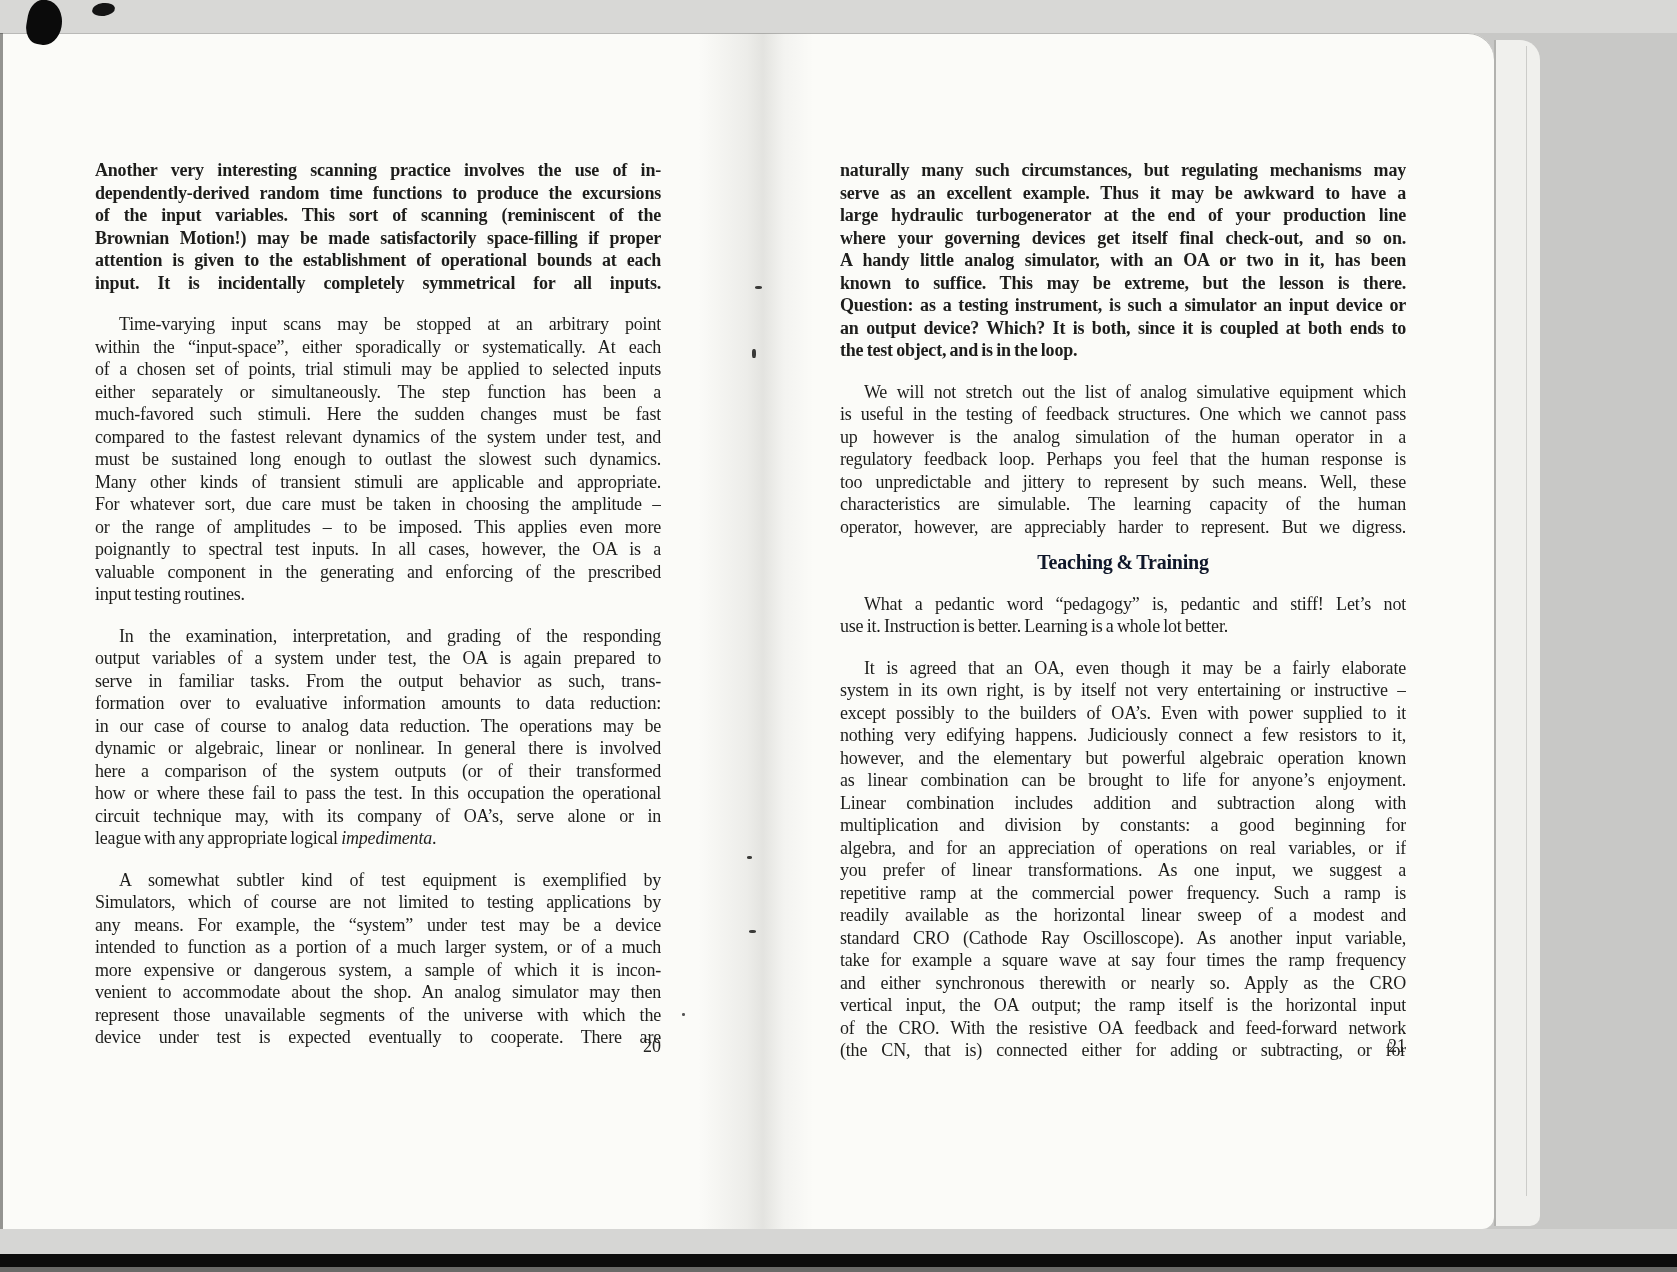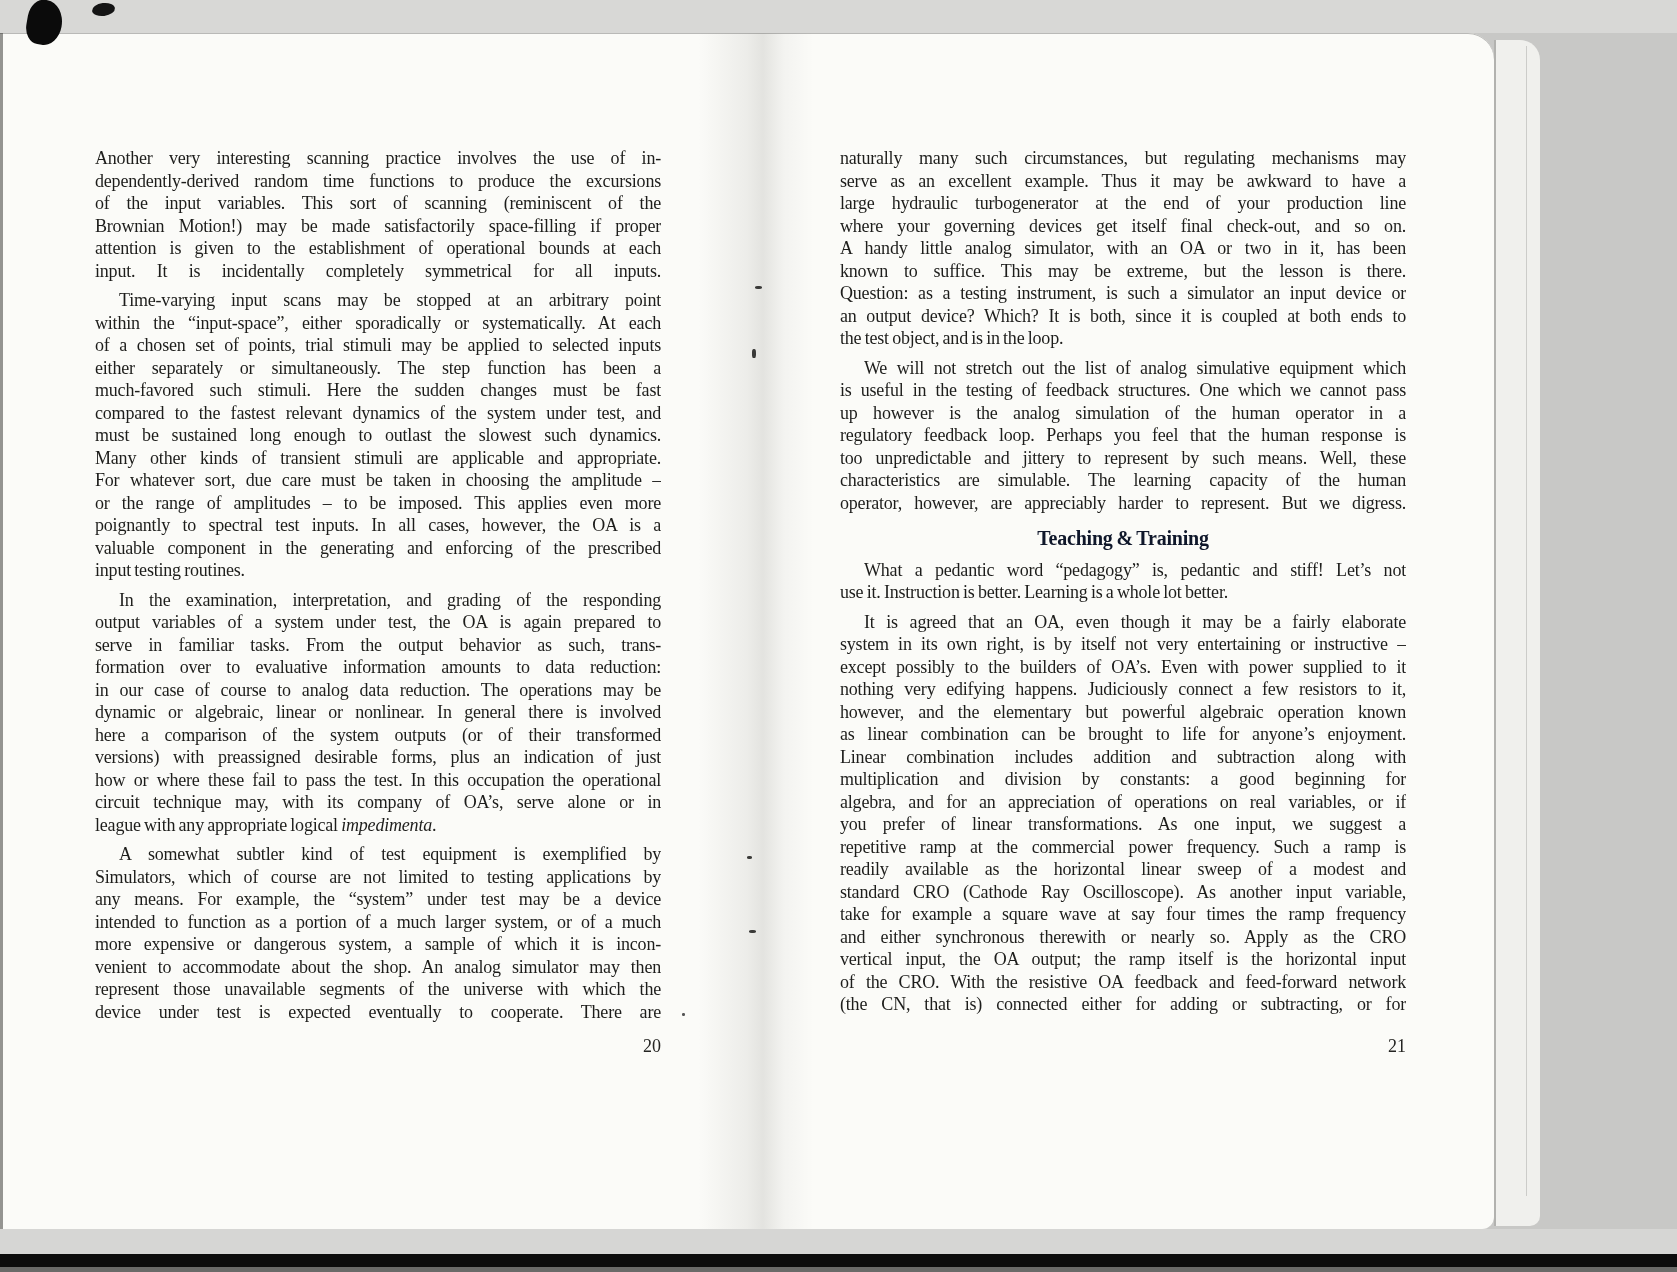--- a/index.html
+++ b/index.html
@@ -29,22 +29,22 @@
   .sp1{left:755px;top:286px;width:7px;height:3px;}
   .sp2{left:752px;top:349px;width:4px;height:9px;}
   .sp3{left:747px;top:856px;width:5px;height:3px;}
   .sp4{left:749px;top:930px;width:7px;height:3px;}
   .sp5{left:682px;top:1013px;width:3px;height:3px;background:#555;}
   
   .col{position:absolute;top:147px;width:566px;font-size:18px;line-height:22.5px;color:#1d1d1b;
        letter-spacing:-0.2px;word-spacing:-1px;}
   .col-left{left:95px;}
   .col-right{left:840px;}
-  .para{margin-top:7px;}
-  .para:first-child{margin-top:0;}
+  .para{margin-top:19px;}
+  .para:first-child{margin-top:12px;font-weight:bold;}
   .line{height:22.5px;overflow:hidden;}
   .line.j{text-align:justify;text-align-last:justify;}
   .line.ind{text-indent:24px;}
   .heading{text-align:center;font-weight:bold;font-size:20px;margin:13px 0 9px;color:#0f172a;}
   .pagenum{position:absolute;top:1036px;width:566px;text-align:right;font-size:18px;color:#242422;}
   .pagenum-left{left:95px;}
   .pagenum-right{left:840px;}
 </style>
 </head>
 <body>
@@ -89,21 +89,20 @@
         <div class="line">input testing routines.</div>
       </div>
       <div class="para">
         <div class="line j ind">In the examination, interpretation, and grading of the responding</div>
         <div class="line j">output variables of a system under test, the OA is again prepared to</div>
         <div class="line j">serve in familiar tasks. From the output behavior as such, trans-</div>
         <div class="line j">formation over to evaluative information amounts to data reduction:</div>
         <div class="line j">in our case of course to analog data reduction. The operations may be</div>
         <div class="line j">dynamic or algebraic, linear or nonlinear. In general there is involved</div>
         <div class="line j">here a comparison of the system outputs (or of their transformed</div>
-        <div class="line j">versions) with preassigned desirable forms, plus an indication of just</div>
         <div class="line j">how or where these fail to pass the test. In this occupation the operational</div>
         <div class="line j">circuit technique may, with its company of OA’s, serve alone or in</div>
         <div class="line">league with any appropriate logical <i>impedimenta</i>.</div>
       </div>
       <div class="para">
         <div class="line j ind">A somewhat subtler kind of test equipment is exemplified by</div>
         <div class="line j">Simulators, which of course are not limited to testing applications by</div>
         <div class="line j">any means. For example, the “system” under test may be a device</div>
         <div class="line j">intended to function as a portion of a much larger system, or of a much</div>
         <div class="line j">more expensive or dangerous system, a sample of which it is incon-</div>

